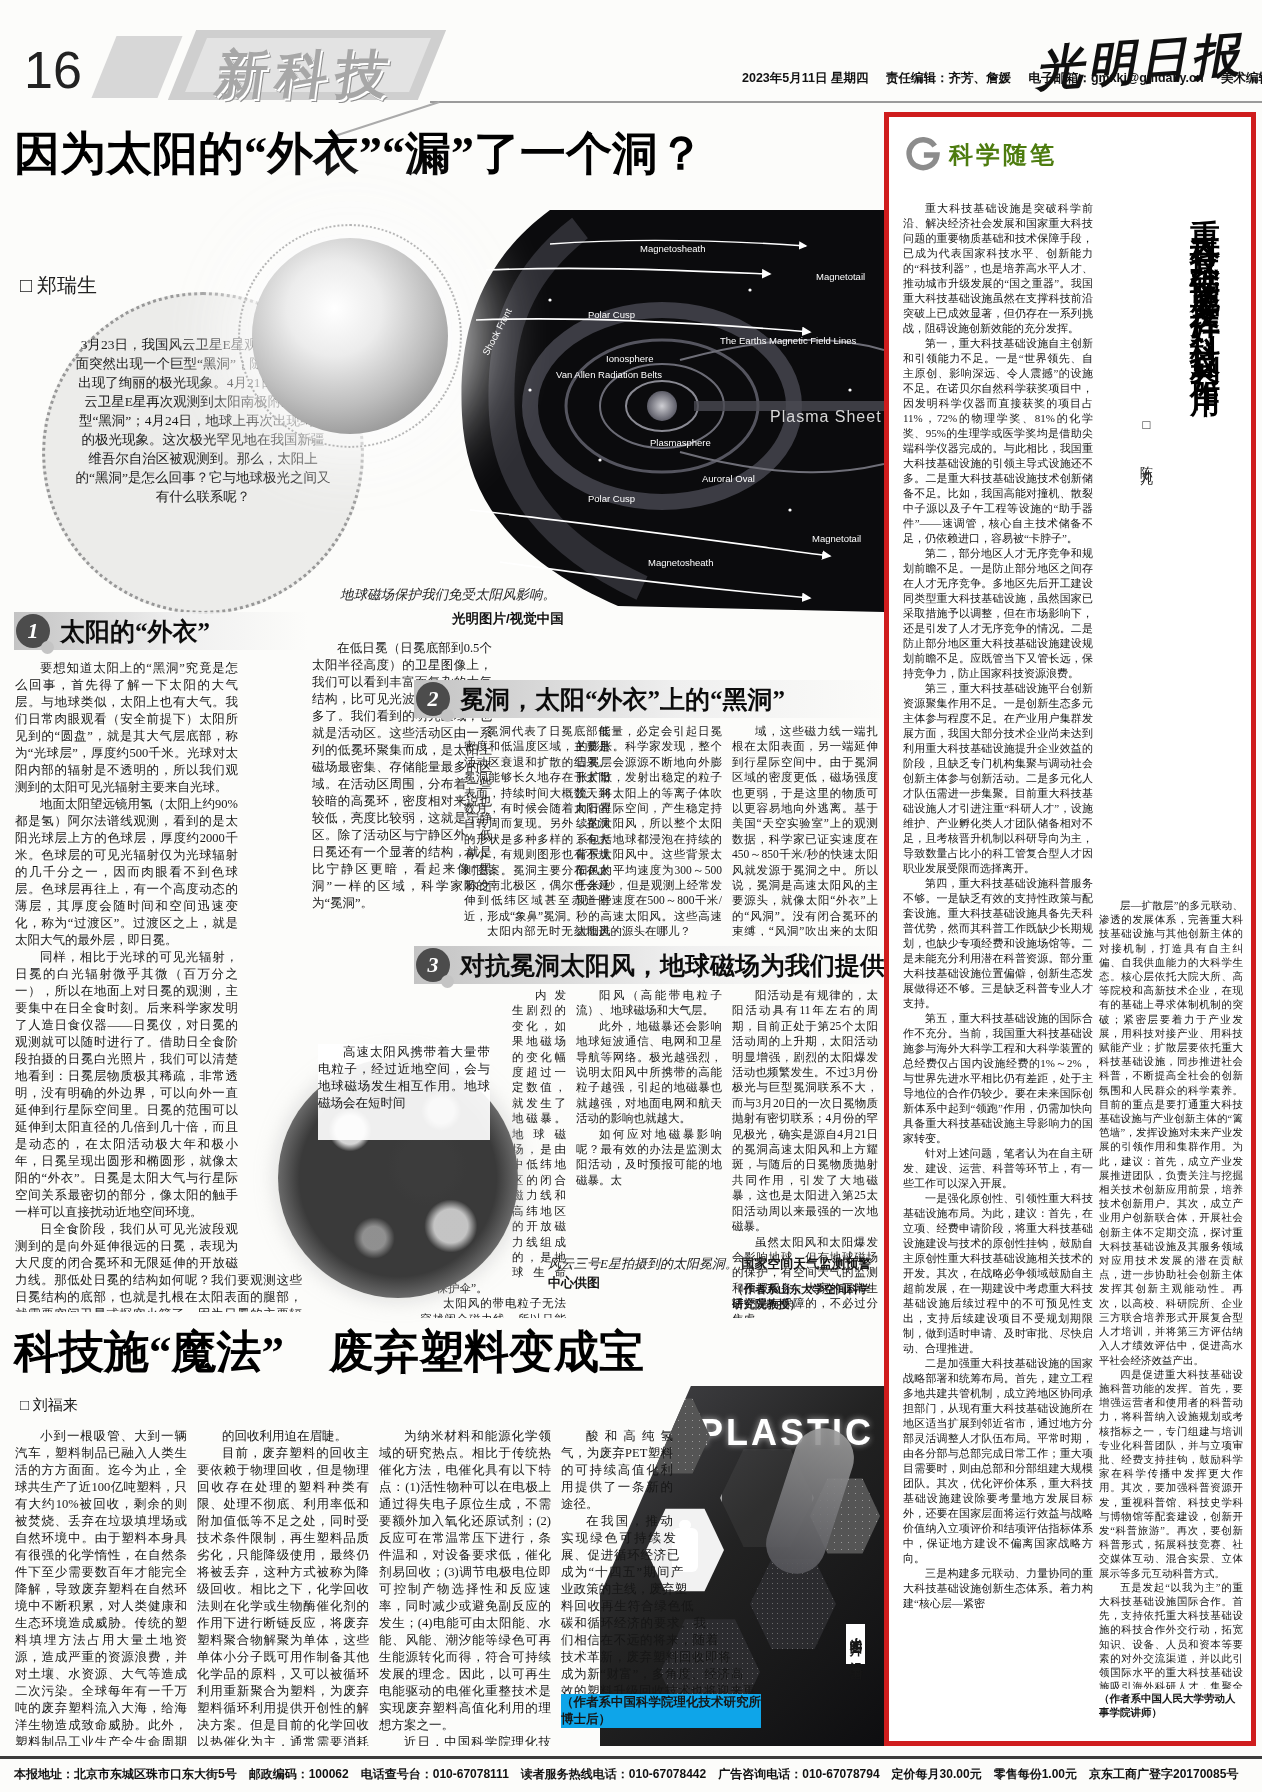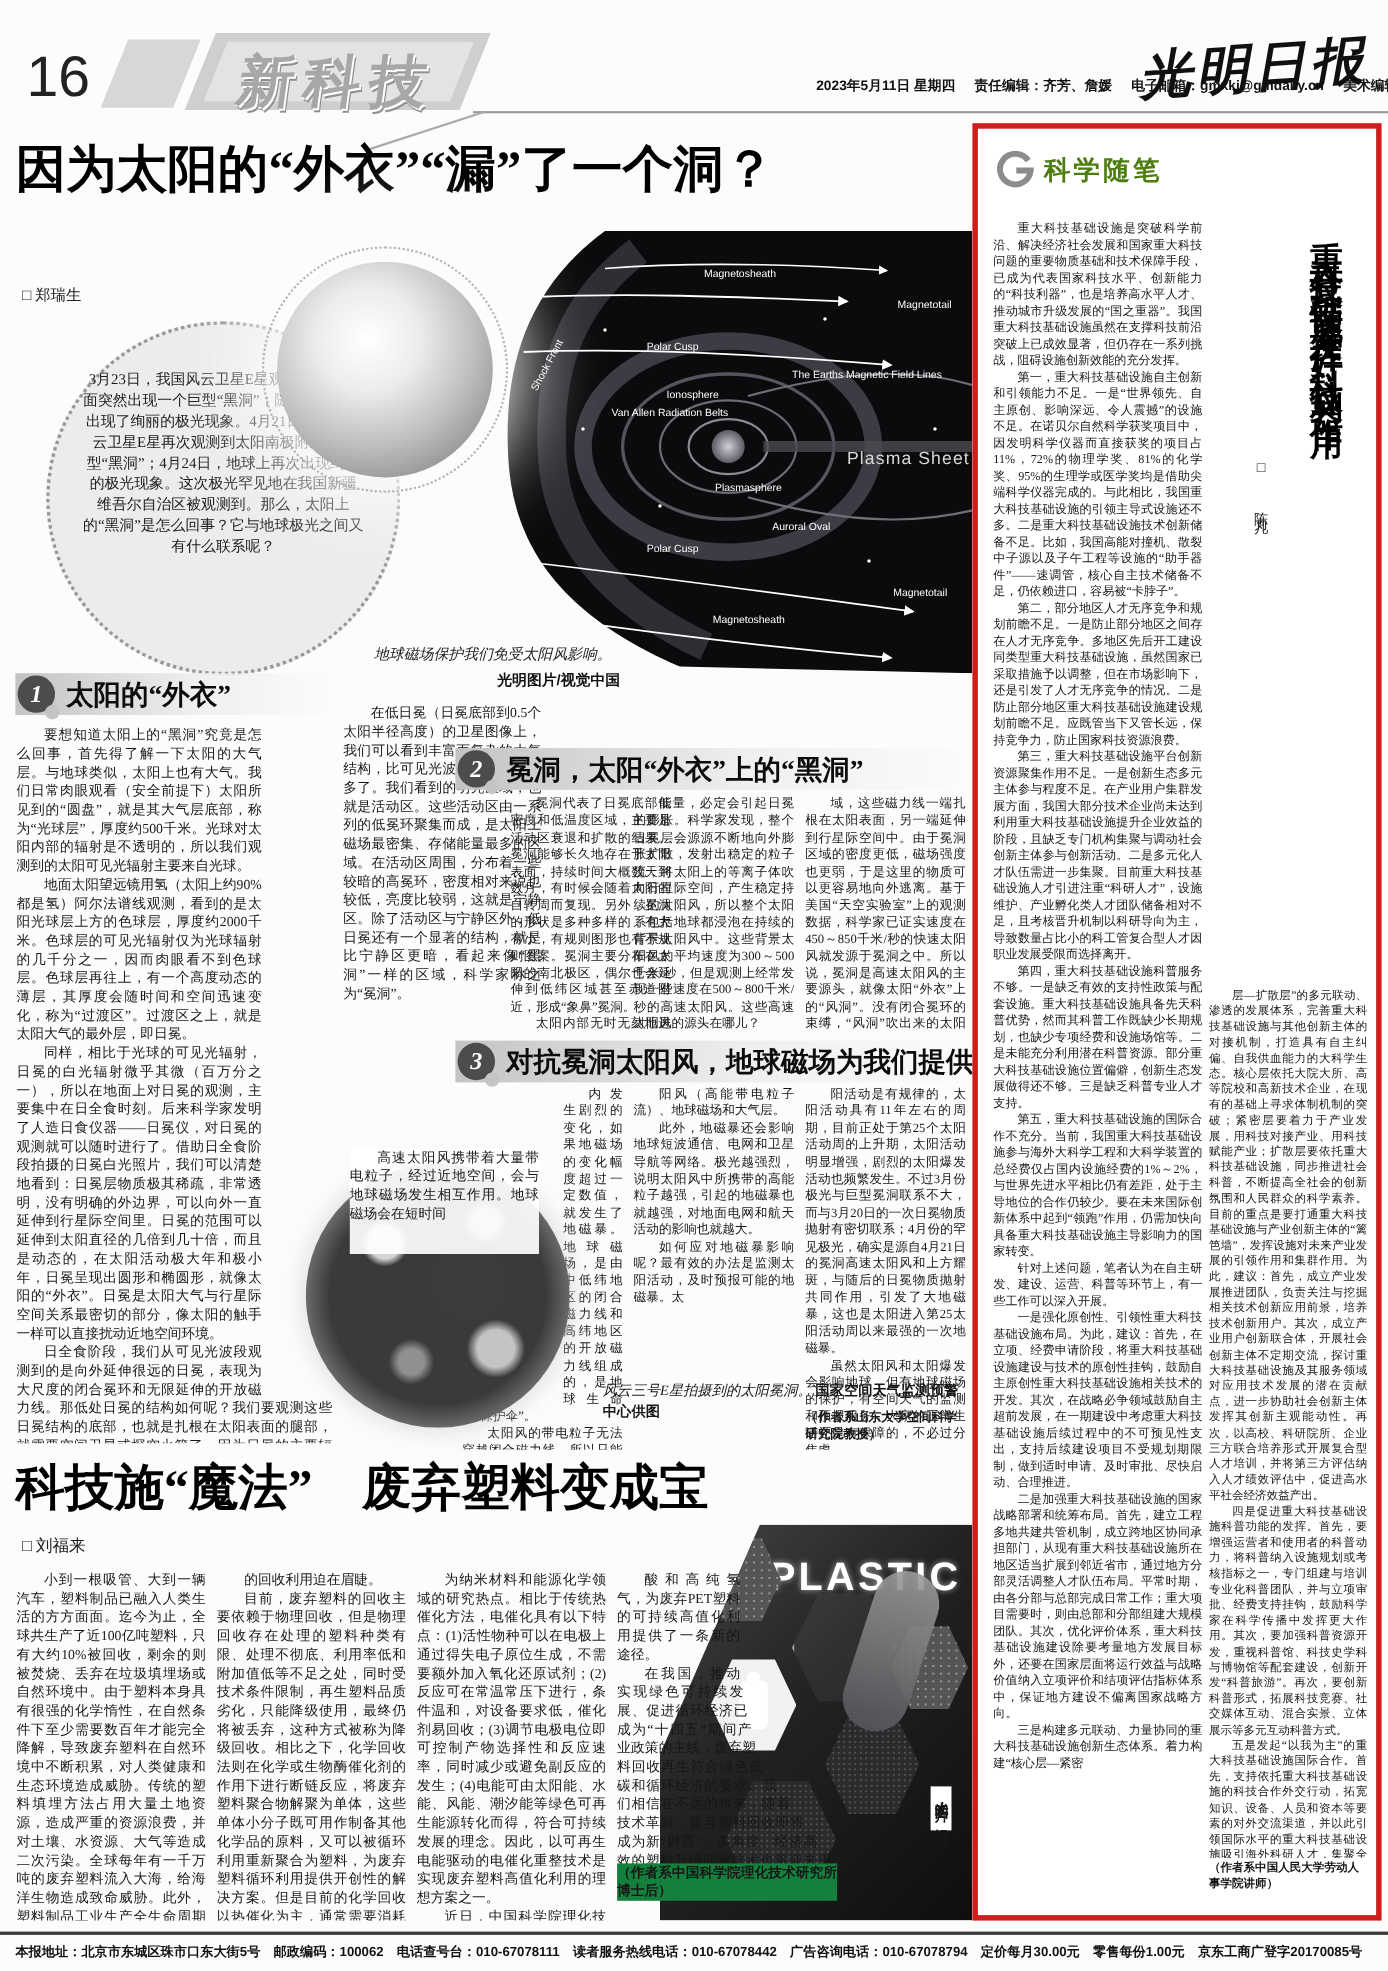--- a/index.html
+++ b/index.html
@@ -16,21 +16,21 @@
       letter-spacing:8px;transform:skewX(-8deg);text-shadow:2px 2px 0 #fff,3px 3px 0 #8f8f8f;}
   .dateline{left:742px;top:70px;font:bold 12.5px "Liberation Sans",sans-serif;color:#111;white-space:nowrap;}
   .dateline span{margin-right:14px;}
   .masthead{left:1035px;top:30px;font:bold 48px "Liberation Serif",serif;font-style:italic;
       letter-spacing:4px;transform:rotate(-4deg);color:#101010;}
   .head-rule{left:430px;top:101px;width:832px;height:2px;background:#9b9b9b;}
   .head-diag{left:332px;top:118px;width:110px;height:2px;background:#aaa;transform:rotate(-18deg);}
   
   .headline{left:14px;top:124px;width:770px;font-weight:900;font-size:46px;line-height:60px;
       font-family:"Liberation Serif",serif;color:#000;}
-  .m-author{left:20px;top:260px;font-size:14px;color:#222;}
+  .m-author{left:20px;top:272px;font-size:20px;color:#222;}
   
   .lead-circle{left:42px;top:292px;width:322px;height:322px;border-radius:50%;
       background:#ececea;border:3px dotted #979797;box-sizing:border-box;
       padding:40px 30px;font-size:13.5px;line-height:19px;text-align:center;color:#1a1a1a;}
   
   .magneto{left:250px;top:210px;width:634px;height:402px;}
   .magneto svg{position:absolute;left:0;top:0;}
   .glow-sphere{position:absolute;left:2px;top:28px;width:196px;height:196px;border-radius:50%;
       background:radial-gradient(circle at 42% 36%,#ffffff 0%,#ececec 28%,#bdbdbd 58%,#8d8d8d 84%,#767676 100%);
       box-shadow:0 0 70px 28px rgba(252,252,252,.95);outline:2px dotted #b5b5b5;outline-offset:12px;}
@@ -304,21 +304,21 @@
     </div>
   <div class="abs col f-main bcol bc3">
       <p>为纳米材料和能源化学领域的研究热点。相比于传统热催化方法，电催化具有以下特点：(1)活性物种可以在电极上通过得失电子原位生成，不需要额外加入氧化还原试剂；(2)反应可在常温常压下进行，条件温和，对设备要求低，催化剂易回收；(3)调节电极电位即可控制产物选择性和反应速率，同时减少或避免副反应的发生；(4)电能可由太阳能、水能、风能、潮汐能等绿色可再生能源转化而得，符合可持续发展的理念。因此，以可再生电能驱动的电催化重整技术是实现废弃塑料高值化利用的理想方案之一。</p>
       <p>近日，中国科学院理化技术研究所的科研人员提出电催化废弃塑料升级再造策略。以聚对苯二甲酸乙二醇酯（PET）为例，通过电重整技术，以水为媒介，可以将PET转化升级为高附加值的乙醇</p>
     </div>
   <div class="abs col f-main bcol bc4">
     <span class="plastic-float"></span>
   <p>酸和高纯氢气，为废弃PET塑料的可持续高值化利用提供了一条新的途径。</p>
       <p>在我国，推动实现绿色可持续发展、促进循环经济已成为“十四五”期间产业政策的主线，废弃塑料回收再生符合绿色低碳和循环经济的要求。我们相信在不远的将来，随着技术革新，废弃塑料回收即将成为新“财富”，多角度、经济高效的塑料升级回收技术也将迎来更广阔的发展机会。</p>
     </div>
-  <div class="abs byline" style="left:561px;top:1694px;width:200px;font-size:12.5px;line-height:17px;z-index:3;background:#15803d;">（作者系中国科学院理化技术研究所博士后）</div>
+  <div class="abs byline" style="left:561px;top:1694px;width:200px;font-size:12.5px;line-height:17px;z-index:3;background:#0ea5e9;">（作者系中国科学院理化技术研究所博士后）</div>
 
   <div class="abs plastic">
     <span class="plastic-word">PLASTIC</span>
     <div class="hex hex-line" style="left:120px;top:60px;width:90px;height:100px;"></div>
     <div class="hex hex-dots" style="left:40px;top:10px;width:70px;height:80px;"></div>
     <div class="hex hex-dark" style="left:150px;top:170px;width:86px;height:96px;"></div>
     <div class="hex hex-dots" style="left:210px;top:90px;width:70px;height:80px;"></div>
     <div class="hex hex-white" style="left:46px;top:120px;width:78px;height:88px;"></div>
     <div class="bottle" style="left:72px;top:142px;width:26px;height:44px;"></div>
     <div class="bottle" style="left:79px;top:134px;width:12px;height:10px;"></div>

